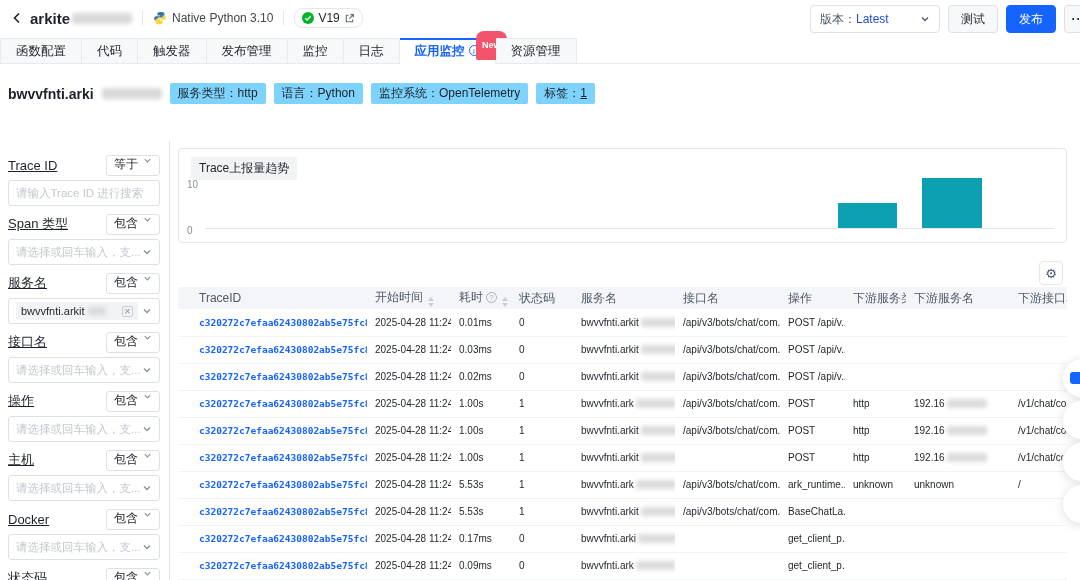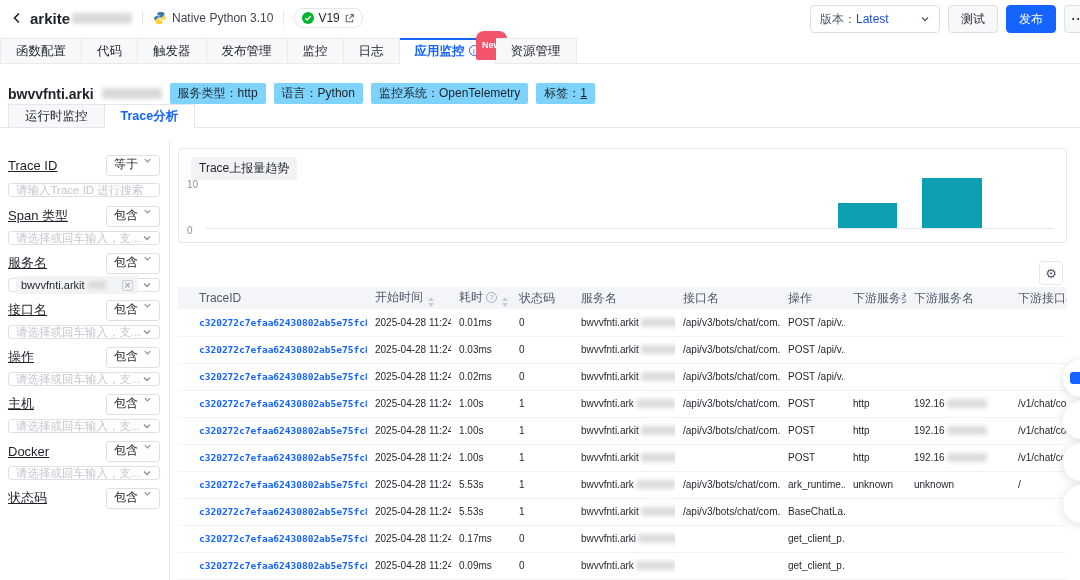--- a/index.html
+++ b/index.html
@@ -47,21 +47,21 @@
   .subtab:first-child { border-left:1px solid #e5e6eb; }
   .subtab.active { background:#fff; color:#1664ff; font-weight:bold; }
   .subtab.active::after { content:""; position:absolute; left:0; right:0; bottom:-1px; height:1px; background:#fff; }
 
   
   #sidebar { position:absolute; top:141px; left:0; width:170px; bottom:0; border-right:1px solid #e5e6eb; padding:14px 0 0 8px; overflow:hidden; }
   .filter-block { width:152px; margin-bottom:8px; }
   .filter-head { display:flex; align-items:center; justify-content:space-between; height:20px; margin-bottom:5px; }
   .f-label { font-size:13px; color:#1d2129;text-decoration:underline; }
   .op-box { display:inline-flex; align-items:flex-start; gap:5px; border:1px solid #dde0e5; border-radius:3px; height:21px; padding:0 7px; font-size:12px; color:#1d2129; cursor:pointer; background:#fff; }
-  .f-input, .f-select { width:152px; height:14px; border:1px solid #dde0e5; border-radius:3px; font-size:12px; padding:0 7px; background:#fff; }
+  .f-input, .f-select { width:152px; height:26px; border:1px solid #dde0e5; border-radius:3px; font-size:12px; padding:0 7px; background:#fff; }
   .f-input { color:#1d2129; outline:none; font-family:"Liberation Sans",sans-serif; }
   .f-input::placeholder { color:#c2c7cf; font-size:11.5px; }
   .f-select { display:flex; align-items:center; cursor:pointer; }
   .f-select .ph { color:#c2c7cf; font-size:11.5px; flex:1; white-space:nowrap; overflow:hidden; }
   .tag-chip { display:inline-flex; align-items:center; gap:3px; background:#f2f3f5; border-radius:2px; height:18px; padding:0 5px; font-size:11px; color:#1d2129; margin-right:4px; flex:1; }
   .tag-x { color:#86909c; font-size:11px; cursor:pointer; margin-left:auto; border:1px solid #c9cdd4; border-radius:2px; line-height:9px; height:11px; width:11px; text-align:center; font-style:normal; }
 
   
   #main { position:absolute; top:140px; left:178px; width:889px; }
   #chart-card { position:relative; margin-top:8px; height:95px; border:1px solid #e5e6eb; border-radius:4px; background:#fff; }
@@ -162,24 +162,20 @@
 
   <div id="svcrow">
     <span class="svc-name">bwvvfnti.arki</span>
     <span class="blur-chip w60"></span>
     <span class="svc-badge"><span>服务类型：</span><span>http</span></span>
     <span class="svc-badge"><span>语言：</span><span>Python</span></span>
     <span class="svc-badge"><span>监控系统：</span><span>OpenTelemetry</span></span>
     <span class="svc-badge"><span>标签：</span><span class="u">1</span></span>
   </div>
 
-  <div id="subtabs">
-    <span class="subtab">运行时监控</span>
-    <span class="subtab active">Trace分析</span>
-  </div>
 
   <div id="sidebar">
 
     <div class="filter-block">
       <div class="filter-head">
         <span class="f-label">Trace ID</span>
         <span class="op-box">
             <span>等于</span>
             <svg width="9" height="9" viewBox="0 0 10 10" fill="none" stroke="#86909c" stroke-width="1.3">
               <path d="M2 3.5l3 3 3-3"></path>

